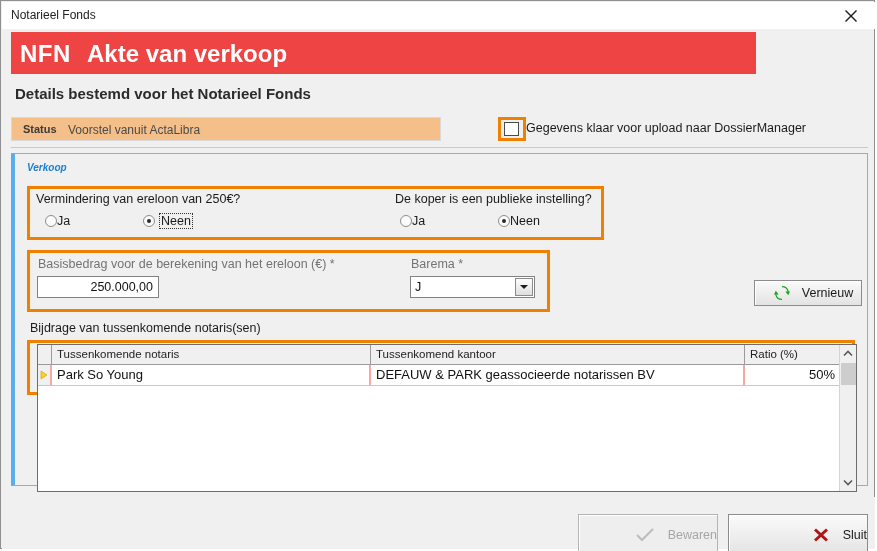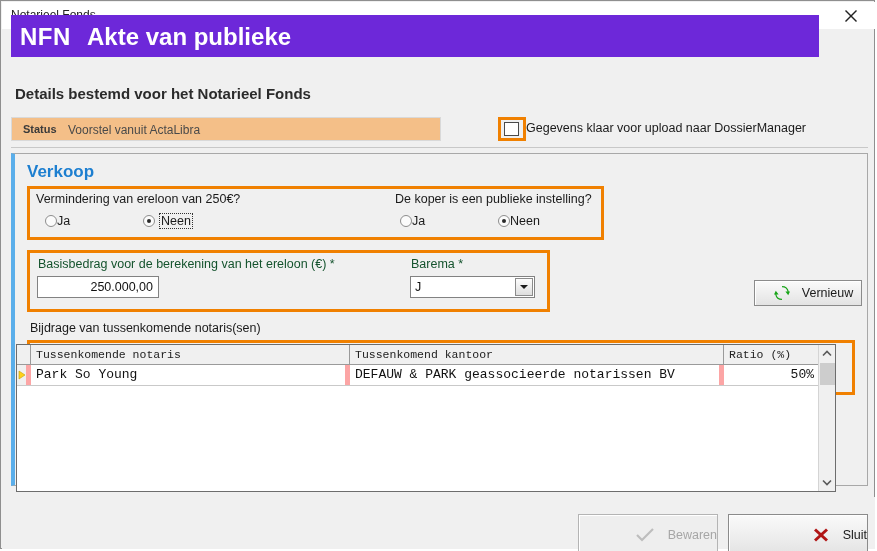--- a/index.html
+++ b/index.html
@@ -47,23 +47,23 @@
     display: flex;
     align-items: center;
     justify-content: center;
     cursor: pointer;
   }
   .titlebar-close svg { display:block; }
 
   
   .banner {
     position: absolute;
-    left: 10px; top: 14px;
-    width: 808px; height: 42px;
-    background: #6d28d9;
+    left: 10px; top: 31px;
+    width: 745px; height: 42px;
+    background: #ef4444;
     box-sizing: border-box;
   }
   .banner-code {
     position: absolute;
     left: 9px; top: 8px;
     font-size: 24px;
     font-weight: bold;
     color: #ffffff;
     letter-spacing: 0.5px;
   }
@@ -147,23 +147,24 @@
     left: 10px; top: 152px;
     width: 857px; height: 333px;
     background: #f0f0f0;
     border: 1px solid #a8a8a8;
     border-left: 4px solid #5aaeea;
     box-sizing: border-box;
   }
   .panel-title {
     position: absolute;
     left: 12px; top: 8px;
-    font-size: 17px;
+    font-size: 10px;
     font-weight: bold;
     color: #1d7fd0;
+    font-style: italic;
   }
 
   
   .hl {
     position: absolute;
     border: 3px solid #f08000;
     box-sizing: border-box;
   }
   .hl-radio  { left: 12px;  top: 32px;  width: 577px; height: 54px; }
   .hl-amount { left: 12px;  top: 96px;  width: 523px; height: 62px; }
@@ -213,21 +214,21 @@
   }
 
   .r-a1 { left: 30px; top: 60px; }
   .r-a2 { left: 128px; top: 60px; }
   .r-b1 { left: 385px; top: 60px; }
   .r-b2 { left: 483px; top: 60px; }
 
   .f-label {
     position: absolute;
     font-size: 12.5px;
-    color: #14532d;
+    color: #737373;
     white-space: nowrap;
   }
   .fl1 { left: 23px; top: 103px; }
   .fl2 { left: 396px; top: 103px; }
 
   .amount-input {
     position: absolute;
     left: 22px; top: 122px;
     width: 122px; height: 22px;
     background: #ffffff;
@@ -299,27 +300,26 @@
   .tbl-caption {
     position: absolute;
     left: 15px; top: 167px;
     font-size: 12.5px;
     color: #1a1a1a;
   }
 
   
   .grid {
     position: absolute;
-    left: 1px; top: 190px;
+    left: 22px; top: 190px;
     width: 820px; height: 148px;
     background: #a16207;
     border: 1px solid #6d6d6d;
     box-sizing: border-box;
     overflow: hidden;
-    font-family: Liberation Mono, monospace;
   }
   .grid-head {
     position: absolute;
     left: 0; top: 0;
     width: 802px; height: 20px;
     background: #f0f0f0;
     border-bottom: 1px solid #9a9a9a;
     box-sizing: border-box;
     display: flex;
   }
@@ -344,21 +344,21 @@
     position: absolute;
     left: 0; top: 20px;
     width: 802px; height: 21px;
     display: flex;
     background: #ffffff;
     border-bottom: 1px solid #c9c9c9;
     box-sizing: border-box;
   }
   .gc {
     height: 100%;
-    border-right: 5px solid #fca5a5;
+    border-right: 2px solid #fca5a5;
     box-sizing: border-box;
     font-size: 13px;
     color: #111;
     padding: 2px 0 0 5px;
     white-space: nowrap;
     overflow: hidden;
   }
   .gc.c0 {
     width: 14px;
     padding: 0;
@@ -446,21 +446,21 @@
     <div class="titlebar-close">
       <svg width="14" height="14" viewBox="0 0 14 14">
         <line x1="1.5" y1="1.5" x2="12.5" y2="12.5" stroke="#222" stroke-width="1.4"></line>
         <line x1="12.5" y1="1.5" x2="1.5" y2="12.5" stroke="#222" stroke-width="1.4"></line>
       </svg>
     </div>
   </div>
 
   <div class="banner">
     <div class="banner-code">NFN</div>
-    <div class="banner-title">Akte van publieke</div>
+    <div class="banner-title">Akte van verkoop</div>
   </div>
 
   <div class="subtitle">Details bestemd voor het Notarieel Fonds</div>
 
   <div class="status-strip">
     <div class="status-label">Status</div>
     <div class="status-value">Voorstel vanuit ActaLibra</div>
   </div>
 
   <div class="upload-hl"></div>

